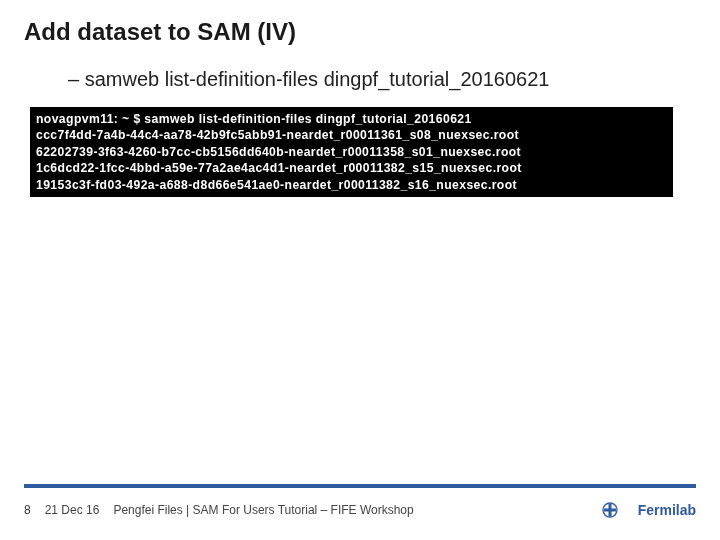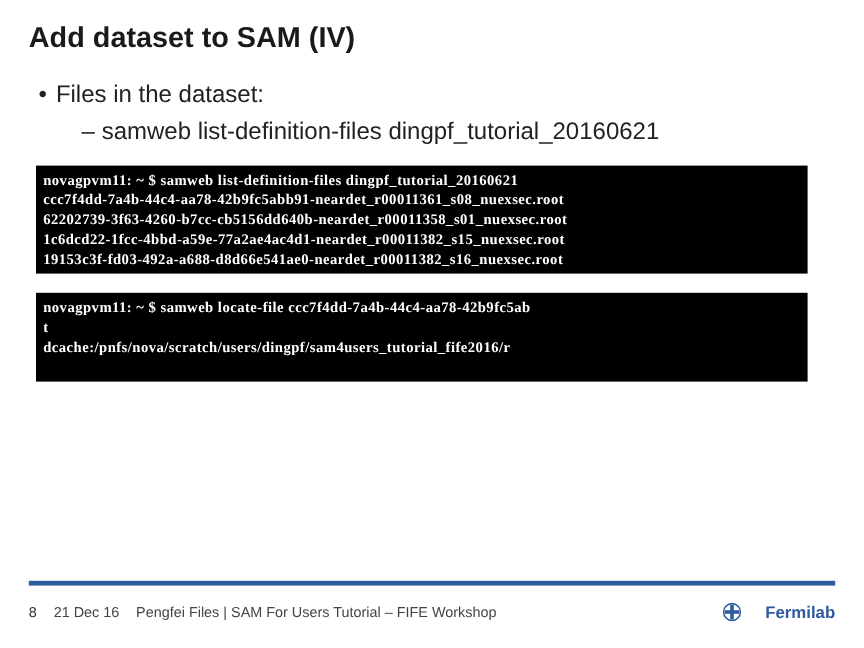--- a/index.html
+++ b/index.html
@@ -38,21 +38,21 @@
     color: #222;
     margin-left: 44px;
     margin-bottom: 6px;
   }
   .bullet-l2::before {
     content: "– ";
   }
   .terminal {
     background: #000;
     color: #fff;
-    font-family: Liberation Serif, serif;
+    font-family: Liberation Sans, sans-serif;
     font-size: 12.2px;
     font-weight: 700;
     line-height: 1.35;
     padding: 4px 6px;
     margin: 16px 6px 10px 6px;
     white-space: pre;
     overflow: hidden;
     letter-spacing: 0.4px;
   }
   .terminal .prompt { color: #fff; }
@@ -90,34 +90,29 @@
     display:inline-block;
   }
 </style>
 </head>
 <body>
 
 <div class="slide">
 
   <div class="title">Add dataset to SAM (IV)</div>
 
-  <div class="bullet-l1">Files in the dataset:</div>
   <div class="bullet-l2">samweb list-definition-files dingpf_tutorial_20160621</div>
 
   <div class="terminal"><span class="prompt">novagpvm11: ~ $ </span><span>samweb list-definition-files dingpf_tutorial_20160621</span>
 <span>ccc7f4dd-7a4b-44c4-aa78-42b9fc5abb91-neardet_r00011361_s08_nuexsec.root</span>
 <span>62202739-3f63-4260-b7cc-cb5156dd640b-neardet_r00011358_s01_nuexsec.root</span>
 <span>1c6dcd22-1fcc-4bbd-a59e-77a2ae4ac4d1-neardet_r00011382_s15_nuexsec.root</span>
 <span>19153c3f-fd03-492a-a688-d8d66e541ae0-neardet_r00011382_s16_nuexsec.root</span></div>
 
 
-  <div class="terminal"><span class="prompt">novagpvm11: ~ $ </span><span>samweb locate-file ccc7f4dd-7a4b-44c4-aa78-42b9fc5ab</span>
-<span>t</span>
-<span>dcache:/pnfs/nova/scratch/users/dingpf/sam4users_tutorial_fife2016/r</span>
- </div>
 
   <div class="footer-bar"></div>
 
   <div class="footer">
     <div class="footer-left">
       <span class="footer-page">8</span>
       <span>21 Dec 16</span>
       <span>Pengfei Files | SAM For Users Tutorial – FIFE Workshop</span>
     </div>
     <div class="logo">

